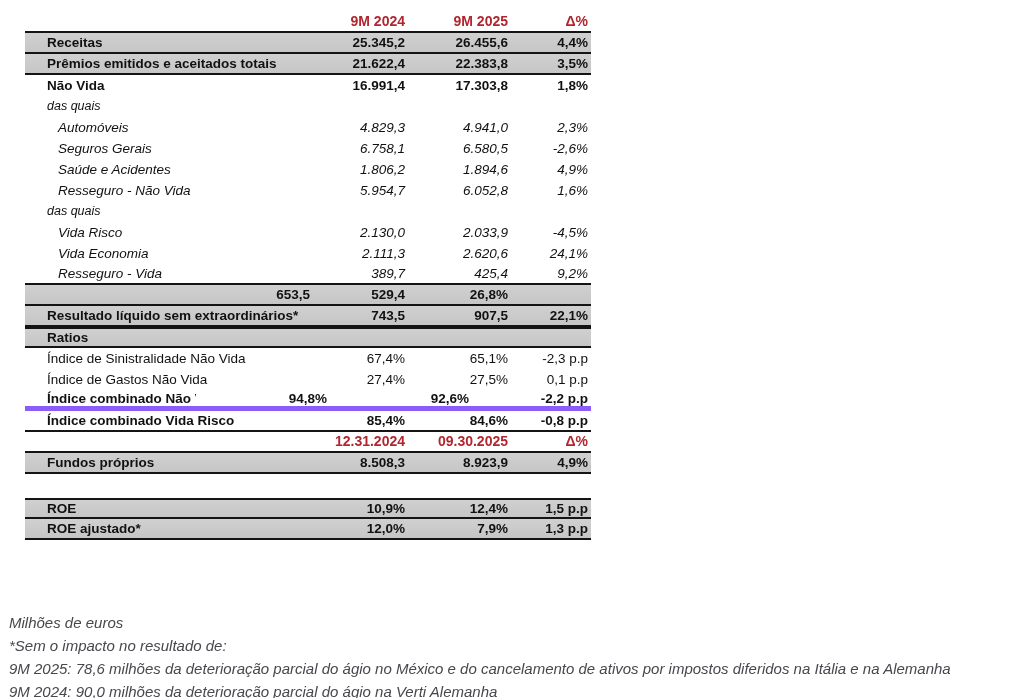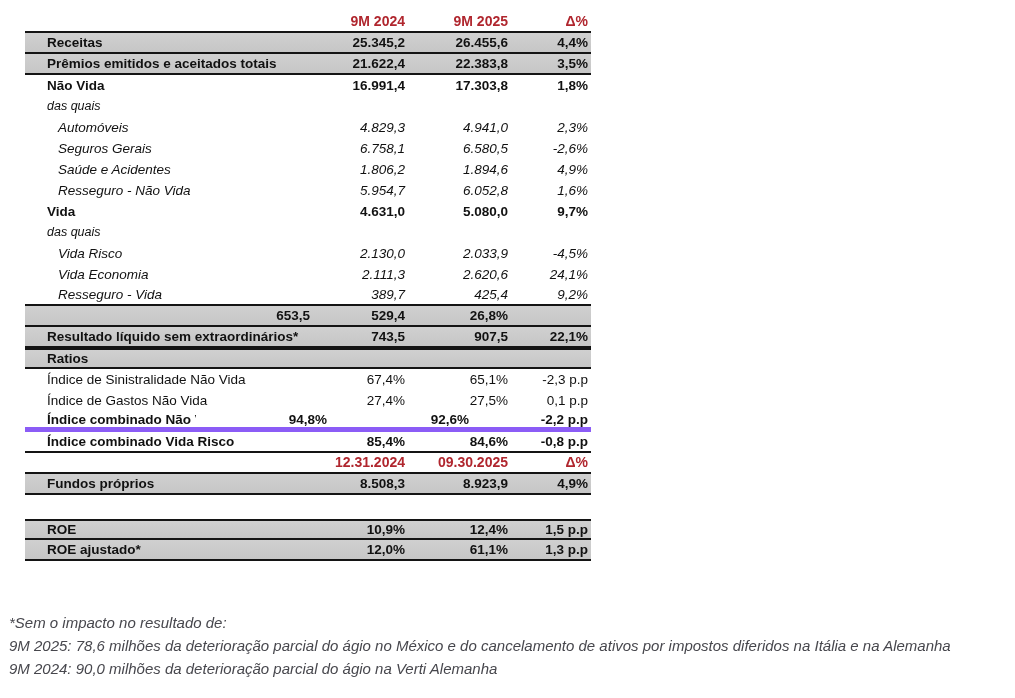--- a/index.html
+++ b/index.html
@@ -93,26 +93,20 @@
         <div class="cell num">1.806,2</div>
         <div class="cell num">1.894,6</div>
         <div class="cell num">4,9%</div>
       </div>
       <div class="row italic">
         <div class="cell label indent">Resseguro - Não Vida</div>
         <div class="cell num">5.954,7</div>
         <div class="cell num">6.052,8</div>
         <div class="cell num">1,6%</div>
       </div>
-      <div class="row bold">
-        <div class="cell label">Vida</div>
-        <div class="cell num">4.631,0</div>
-        <div class="cell num">5.080,0</div>
-        <div class="cell num">9,7%</div>
-      </div>
       <div class="row italic small">
         <div class="cell label">das quais</div>
         <div class="cell num"></div>
         <div class="cell num"></div>
         <div class="cell num"></div>
       </div>
       <div class="row italic">
         <div class="cell label indent">Vida Risco</div>
         <div class="cell num">2.130,0</div>
         <div class="cell num">2.033,9</div>
@@ -189,23 +183,24 @@
     <div class="section" style="margin-top: 24px;">
       <div class="row gray bold bb-thick bt-thick">
         <div class="cell label">ROE</div>
         <div class="cell num">10,9%</div>
         <div class="cell num">12,4%</div>
         <div class="cell num">1,5 p.p</div>
       </div>
       <div class="row gray bold bb-thick">
         <div class="cell label">ROE ajustado*</div>
         <div class="cell num">12,0%</div>
-        <div class="cell num">61,1%</div>
+        <div class="cell num">7,9%</div>
         <div class="cell num">1,3 p.p</div>
       </div>
     </div>
   </div>
 
 <div class="footnotes">
+  <div class="footnote-line">Milhões de euros</div>
   <div class="footnote-line">*Sem o impacto no resultado de:</div>
   <div class="footnote-line">9M 2025: 78,6 milhões da deterioração parcial do ágio no México e do cancelamento de ativos por impostos diferidos na Itália e na Alemanha</div>
   <div class="footnote-line">9M 2024: 90,0 milhões da deterioração parcial do ágio na Verti Alemanha</div>
 </div>
 
 </body></html>

